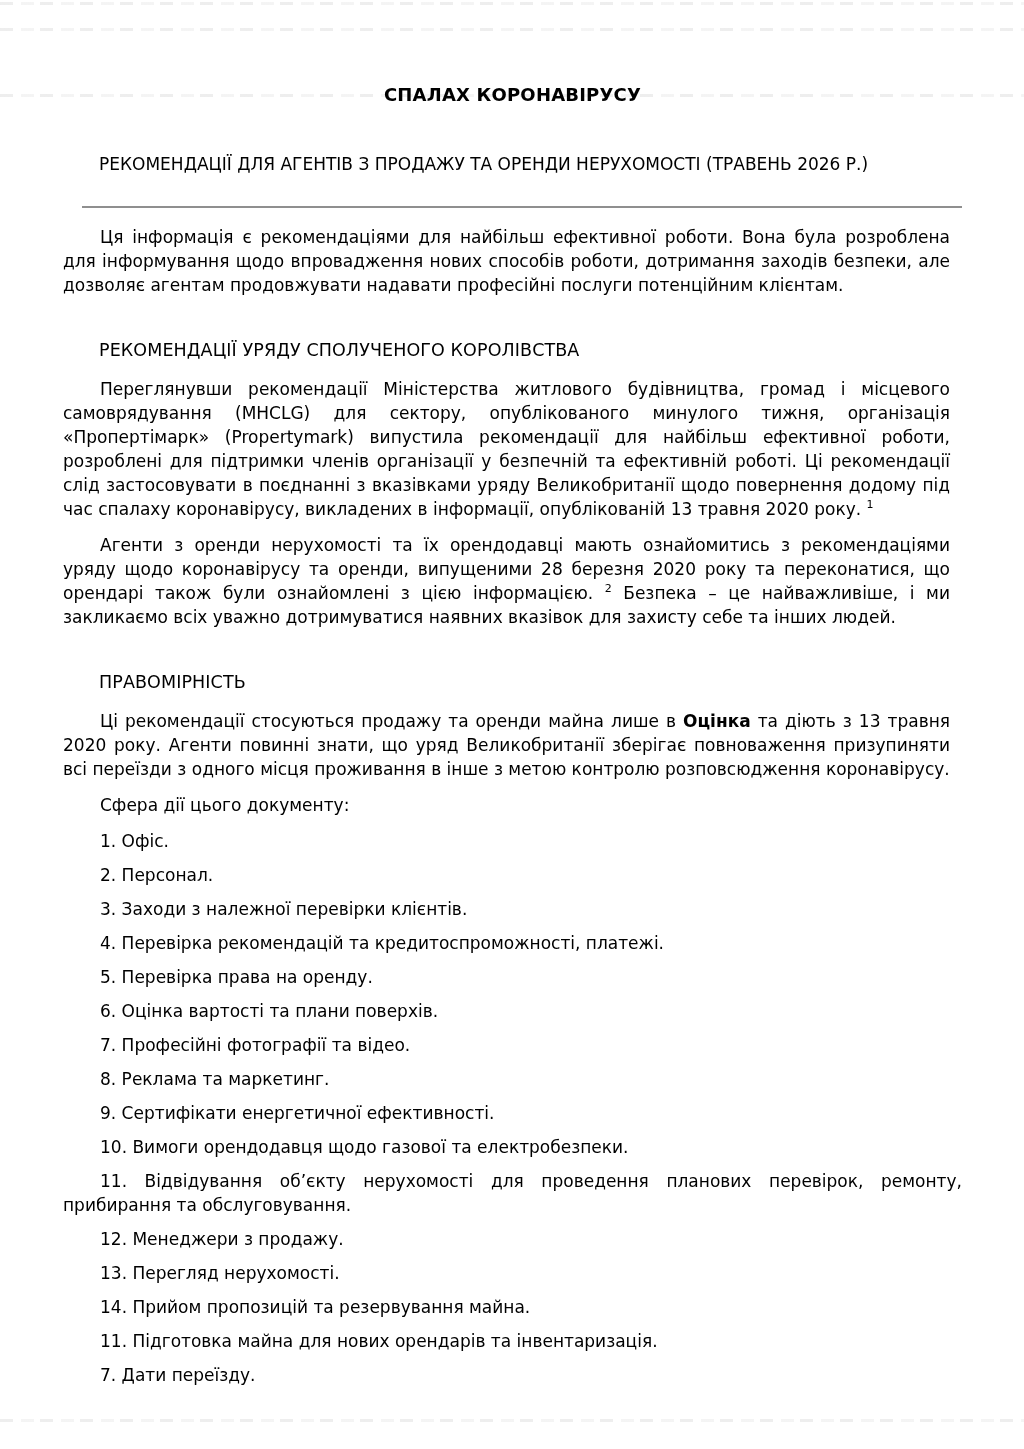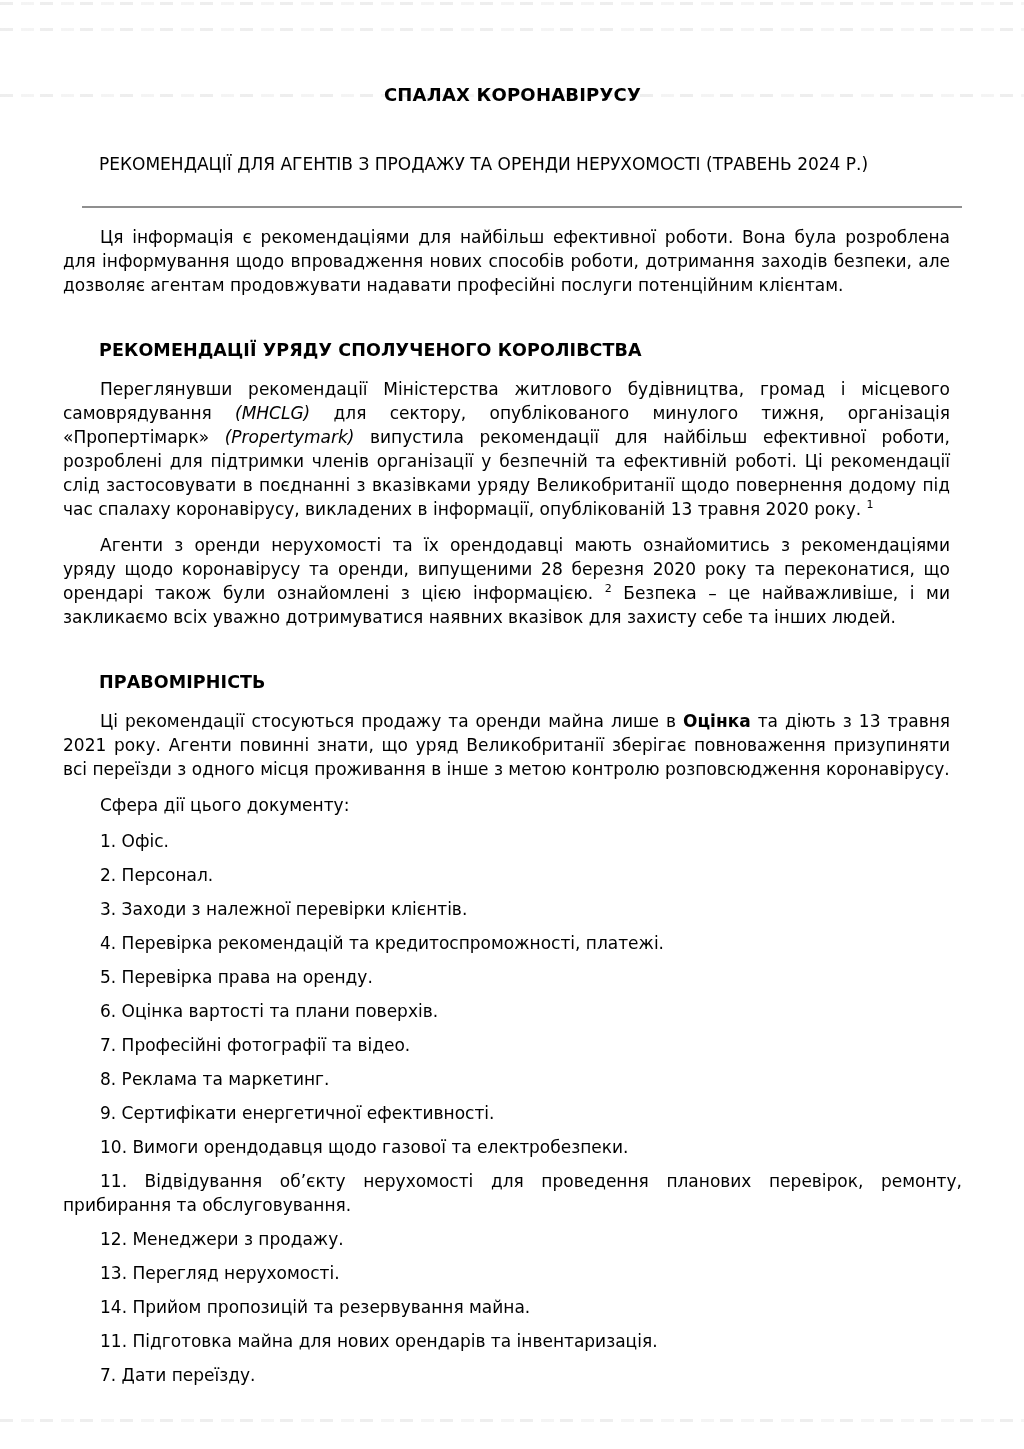--- a/index.html
+++ b/index.html
@@ -42,38 +42,38 @@
     height: 0;
   }
   p.body {
     text-align: justify;
     text-indent: 37px;
     line-height: 24px;
     margin: 0 12px 12px 0;
   }
   h2.sec {
     font-size: 17.5px;
-    font-weight: bold;
+    font-weight: normal;
     line-height: 22px;
     margin: 42px 0 16px 0;
     padding-left: 36px;
     letter-spacing: 0.1px;
   }
   .scope-list p.list-item {
     text-align: justify;
     text-indent: 37px;
     line-height: 24px;
     margin: 0 0 10px 0;
   }
   sup {
     font-size: 11px;
     line-height: 0;
     vertical-align: super;
   }
-  .i { font-style: italic; }
+  .i { }
   .b { font-weight: bold; }
   .artifact {
     position: absolute;
     left: 0;
     width: 1024px;
     height: 3px;
     background: repeating-linear-gradient(90deg,
       #ececec 0px, #ececec 13px,
       #ffffff 13px, #ffffff 21px,
       #f3f3f3 21px, #f3f3f3 34px,
@@ -87,35 +87,35 @@
 
 <div class="artifact" style="top:2px"></div>
 <div class="artifact" style="top:28px"></div>
 <div class="artifact" style="top:94px"></div>
 <div class="artifact" style="top:1419px"></div>
 
 <div class="page">
 
   <div class="doc-title">СПАЛАХ КОРОНАВІРУСУ</div>
 
-  <div class="doc-subtitle">РЕКОМЕНДАЦІЇ ДЛЯ АГЕНТІВ З ПРОДАЖУ ТА ОРЕНДИ НЕРУХОМОСТІ (ТРАВЕНЬ 2024 Р.)</div>
+  <div class="doc-subtitle">РЕКОМЕНДАЦІЇ ДЛЯ АГЕНТІВ З ПРОДАЖУ ТА ОРЕНДИ НЕРУХОМОСТІ (ТРАВЕНЬ 2026 Р.)</div>
 
   <hr class="rule" style="border-top-color: rgb(143, 143, 143);">
 
   <p class="body">Ця інформація є рекомендаціями для найбільш ефективної роботи. Вона була розроблена для інформування щодо впровадження нових способів роботи, дотримання заходів безпеки, але дозволяє агентам продовжувати надавати професійні послуги потенційним клієнтам.</p>
 
   <h2 class="sec">РЕКОМЕНДАЦІЇ УРЯДУ СПОЛУЧЕНОГО КОРОЛІВСТВА</h2>
 
   <p class="body"><span>Переглянувши рекомендації Міністерства житлового будівництва, громад і місцевого самоврядування </span><span class="i">(MHCLG)</span><span> для сектору, опублікованого минулого тижня, організація «Пропертімарк» </span><span class="i">(Propertymark)</span><span> випустила рекомендації для найбільш ефективної роботи, розроблені для підтримки членів організації у безпечній та ефективній роботі. Ці рекомендації слід застосовувати в поєднанні з вказівками уряду Великобританії щодо повернення додому під час спалаху коронавірусу, викладених в інформації, опублікованій 13 травня 2020 року. </span><sup>1</sup></p>
 
   <p class="body"><span>Агенти з оренди нерухомості та їх орендодавці мають ознайомитись з рекомендаціями уряду щодо коронавірусу та оренди, випущеними 28 березня 2020 року та переконатися, що орендарі також були ознайомлені з цією інформацією. </span><sup>2</sup><span> Безпека – це найважливіше, і ми закликаємо всіх уважно дотримуватися наявних вказівок для захисту себе та інших людей.</span></p>
 
   <h2 class="sec">ПРАВОМІРНІСТЬ</h2>
 
-  <p class="body"><span>Ці рекомендації стосуються продажу та оренди майна лише в </span><span class="b">Оцінка</span><span> та діють з 13 травня 2021 року. Агенти повинні знати, що уряд Великобританії зберігає повноваження призупиняти всі переїзди з одного місця проживання в інше з метою контролю розповсюдження коронавірусу.</span></p>
+  <p class="body"><span>Ці рекомендації стосуються продажу та оренди майна лише в </span><span class="b">Оцінка</span><span> та діють з 13 травня 2020 року. Агенти повинні знати, що уряд Великобританії зберігає повноваження призупиняти всі переїзди з одного місця проживання в інше з метою контролю розповсюдження коронавірусу.</span></p>
 
   <p class="body">Сфера дії цього документу:</p>
 
   <div class="scope-list">
       <p class="list-item">1. Офіс.</p>
       <p class="list-item">2. Персонал.</p>
       <p class="list-item">3. Заходи з належної перевірки клієнтів.</p>
       <p class="list-item">4. Перевірка рекомендацій та кредитоспроможності, платежі.</p>
       <p class="list-item">5. Перевірка права на оренду.</p>
       <p class="list-item">6. Оцінка вартості та плани поверхів.</p>

